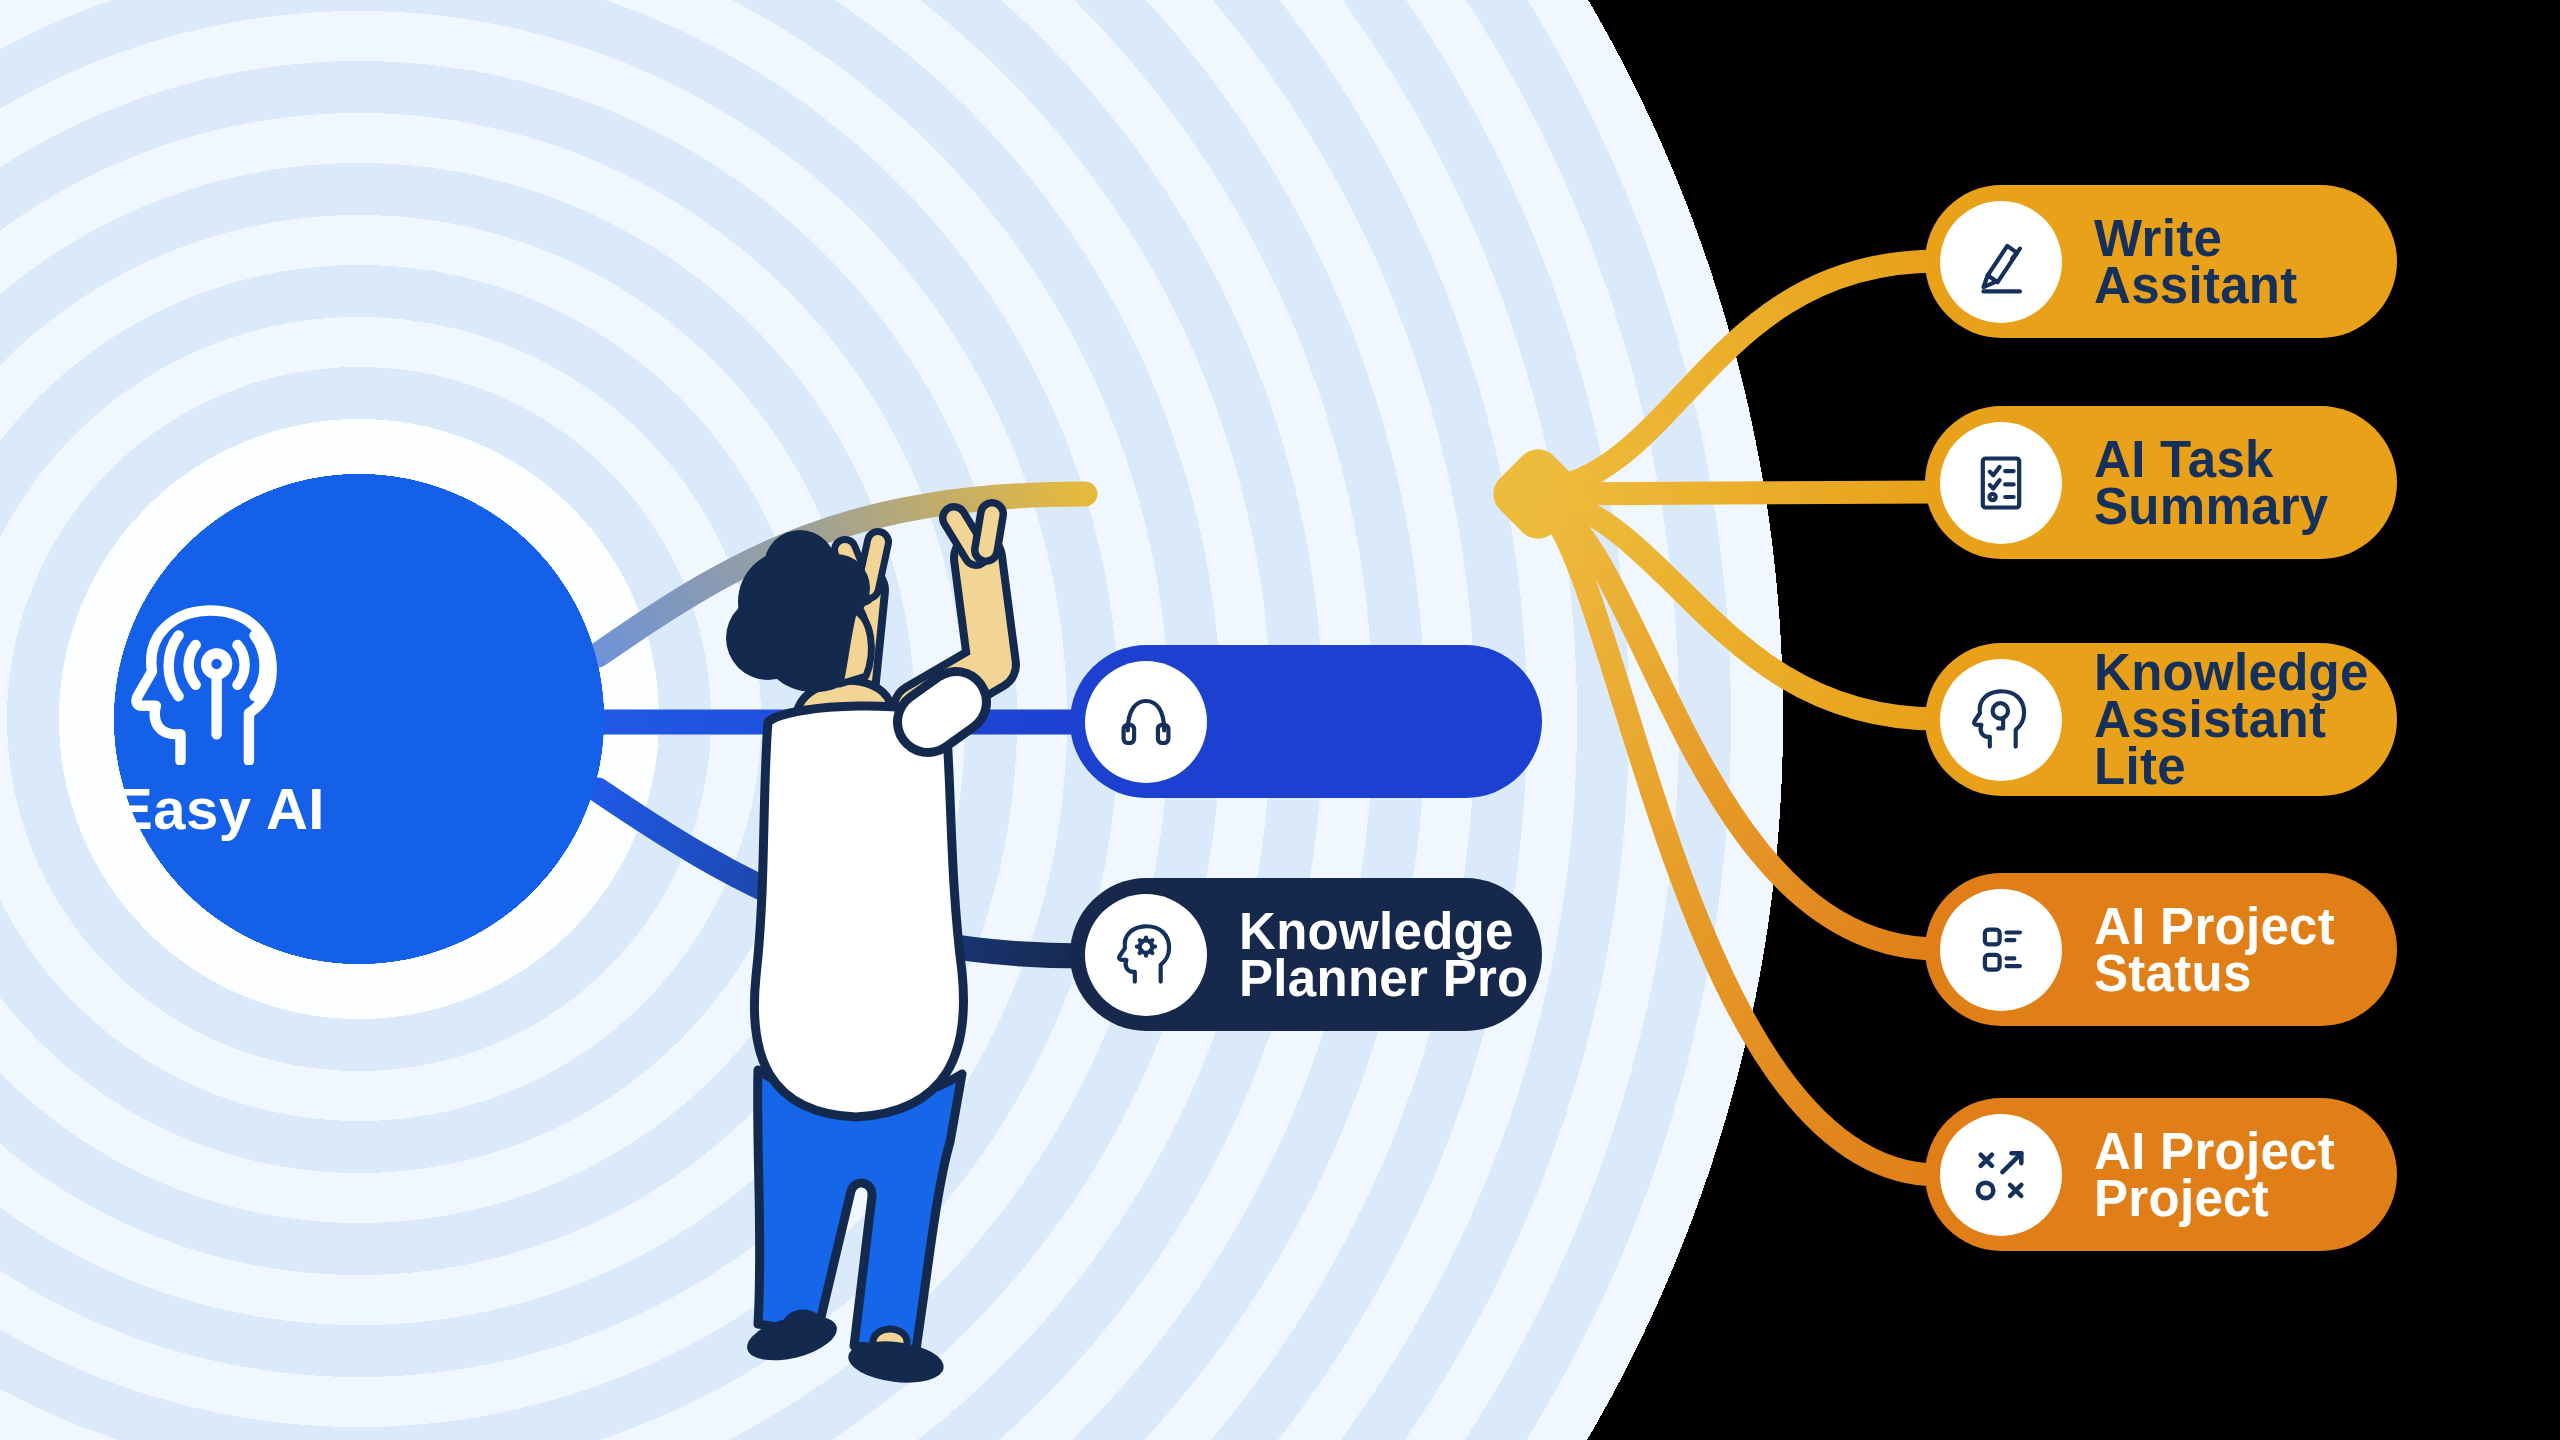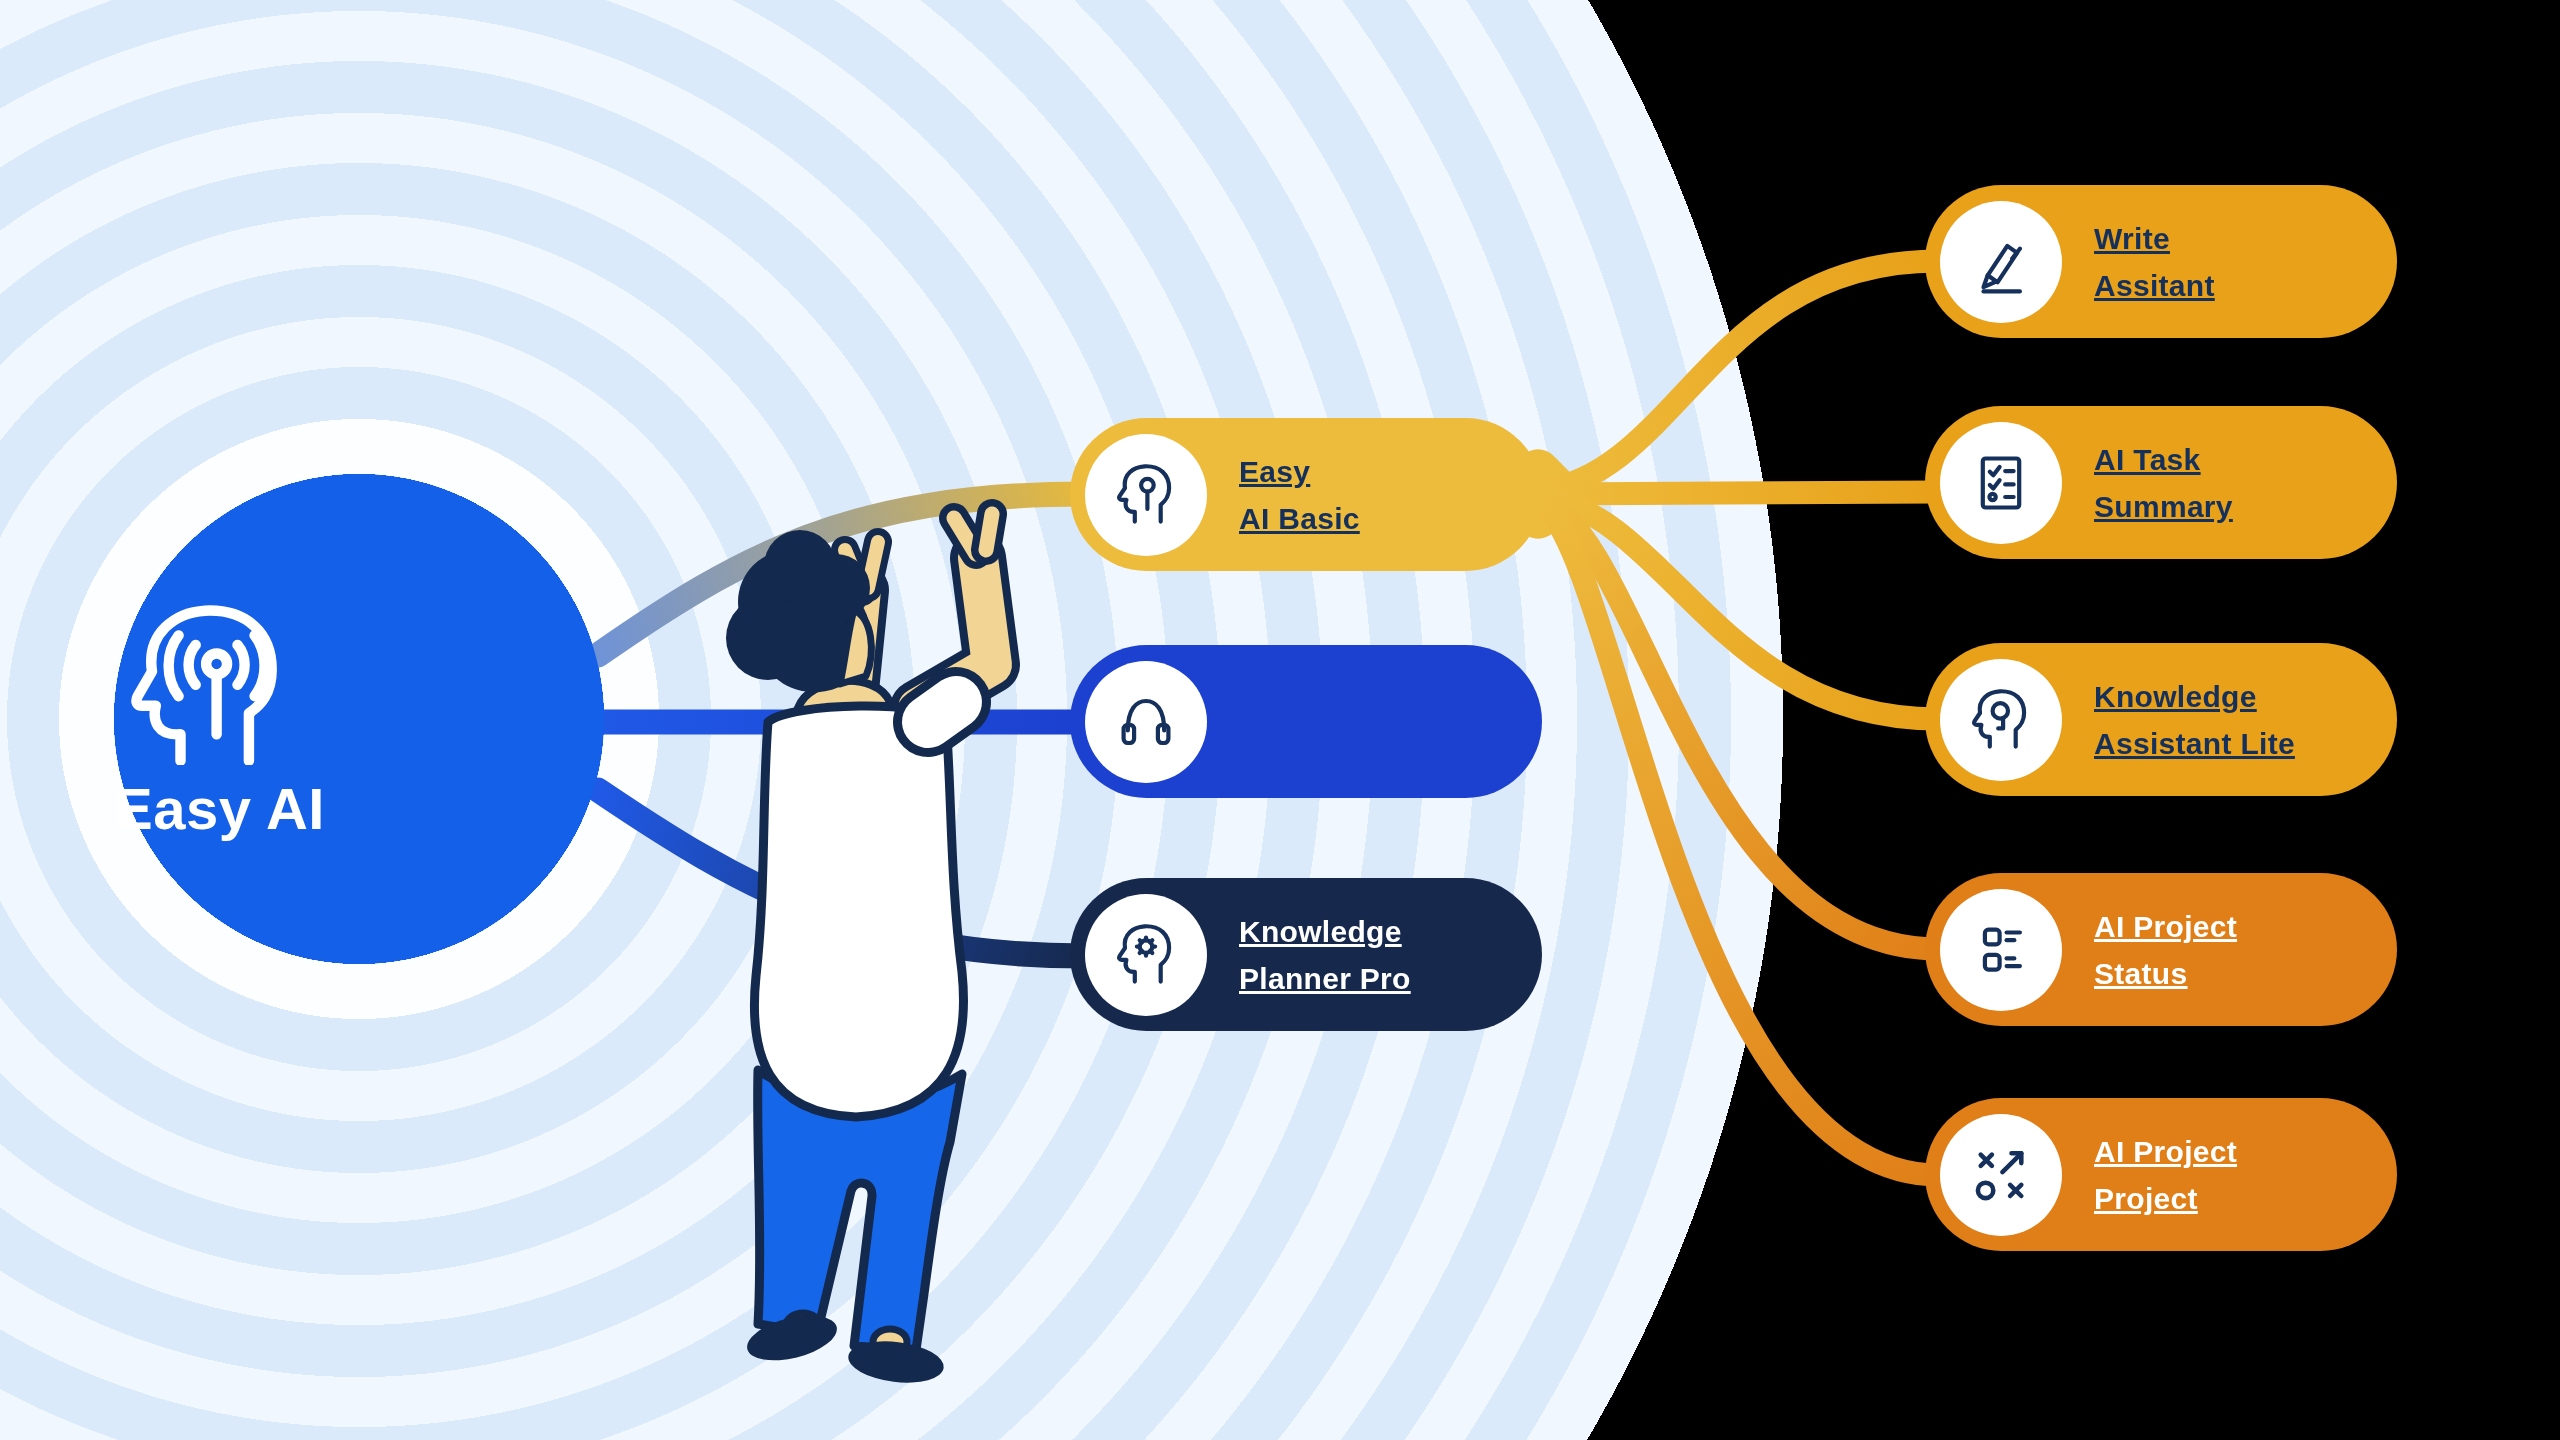--- a/index.html
+++ b/index.html
@@ -41,21 +41,21 @@
   
   .pill{
     position:absolute;width:472px;height:153px;border-radius:80px;
     display:flex;align-items:center;
   }
   .pill .disc{
     width:122px;height:122px;border-radius:50%;margin-left:15px;flex:0 0 auto;
     display:flex;align-items:center;justify-content:center;
   }
   .pill .label{
-    margin-left:32px;font-weight:bold;font-size:30px;line-height:47px;letter-spacing:.3px;text-decoration:underline;
+    margin-left:32px;font-weight:bold;font-size:51px;line-height:47px;letter-spacing:.3px;
   }
   .pill .label span{display:block;}
   .mid{left:1070px;}
   .right{left:1925px;}
 </style>
 </head>
 <body>
 
 <div class="stage">
 
@@ -162,33 +162,20 @@
         <circle cx="128" cy="168" r="42"></circle>
         <circle cx="160" cy="96" r="36"></circle>
         <circle cx="196" cy="118" r="34"></circle>
         <path d="M 120 180 C 130 230 200 236 222 196 C 228 178 216 150 196 148 L 132 152 Z"></path>
       </g>
 
       <path d="M 214 140 C 232 148 236 182 226 206 L 200 214 C 206 186 208 160 214 140 Z" stroke-width="7" fill="#f2d594" stroke="#14294e"></path>
     </g>
   </svg>
 
-  <div class="pill mid" style="top: 418px; background-color: rgb(238, 188, 61);">
-    <div class="disc" style="background-color: rgb(255, 255, 255);">
-      <svg width="70" height="70" viewBox="0 0 100 100" fill="none" stroke="#16305c" stroke-width="6" stroke-linecap="round" stroke-linejoin="round">
-        <path d="M 34 88 L 34 74 C 22 75 19 65 22 57 L 15 57 C 12 57 11 54 12 52 L 20 40 C 17 20 32 10 48 9 C 70 8 83 21 83 40 C 83 53 77 59 71 64 L 71 88"></path>
-        <circle cx="52" cy="36" r="9"></circle>
-        <path d="M 52 45 L 52 70"></path>
-      </svg>
-    </div>
-    <div class="label" style="color: rgb(22, 48, 92);">
-      <span>Easy</span>
-      <span>AI Basic</span>
-    </div>
-  </div>
 
   <div class="pill mid" style="top: 645px; background-color: rgb(28, 64, 207);">
     <div class="disc" style="background-color: rgb(255, 255, 255);">
       <svg width="70" height="70" viewBox="0 0 100 100" fill="none" stroke="#16305c" stroke-width="6" stroke-linecap="round" stroke-linejoin="round">
         <path d="M 24 62 C 24 32 36 20 50 20 C 64 20 76 32 76 62"></path>
         <rect x="18" y="54" width="15" height="26" rx="6"></rect>
         <rect x="67" y="54" width="15" height="26" rx="6"></rect>
       </svg>
     </div>
   </div>

